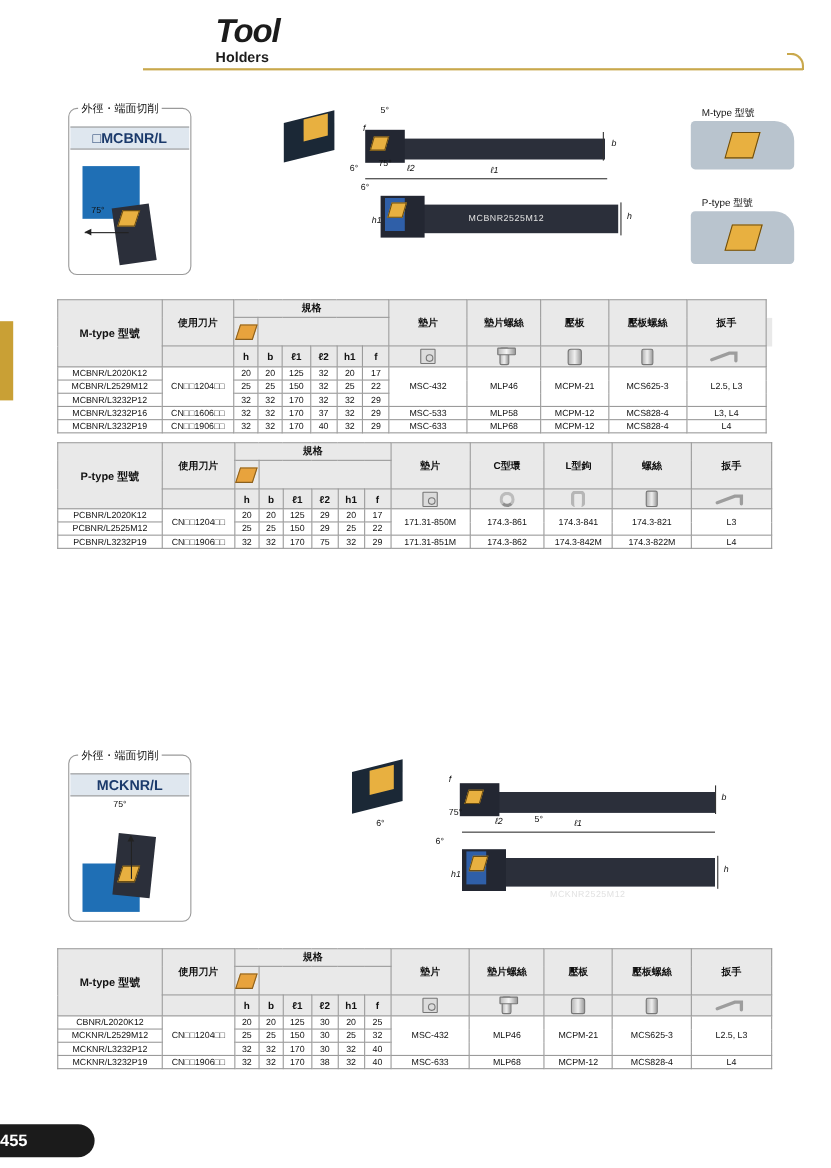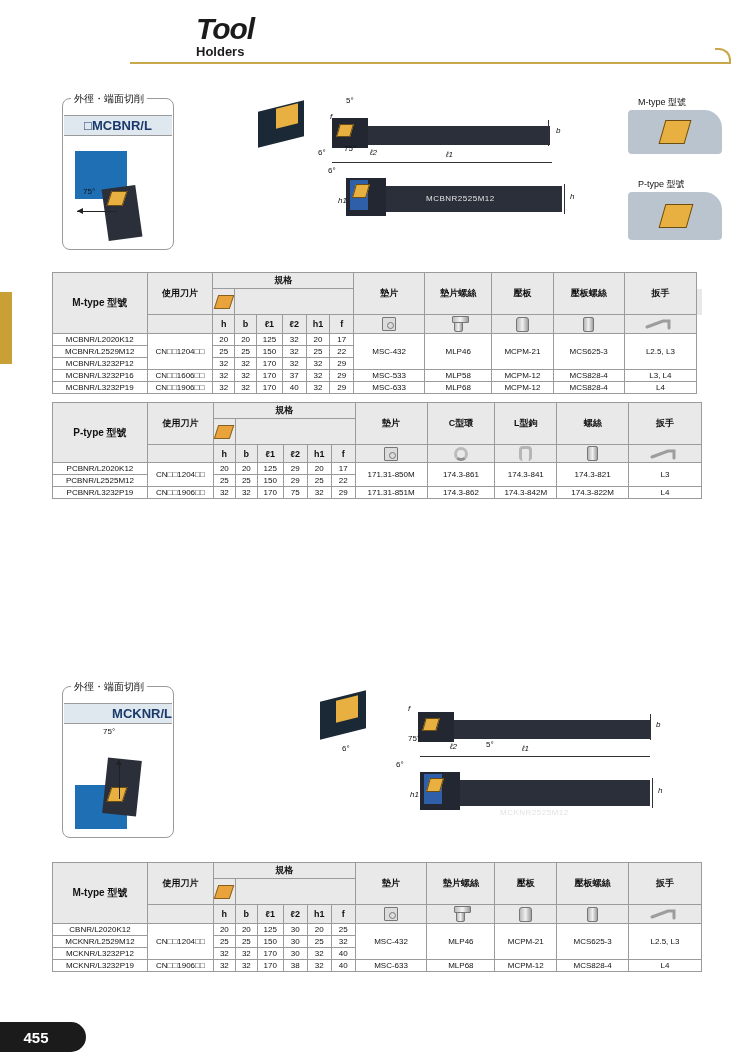--- a/index.html
+++ b/index.html
@@ -146,21 +146,21 @@
   .holder-head { position:absolute; background:#232732; }
   .ins-yellow { position:absolute; background:#e8b040; border:1px solid #6b4d12; }
   .ins-blue { position:absolute; background:#2f5fa8; }
   .dim { position:absolute; background:#333; height:1px; }
   .dimv { position:absolute; background:#333; width:1px; }
 
   .page-num {
     position:absolute; left:0; bottom:10px; width:86px; height:30px;
     background:#1b1b1b; color:#fff; border-radius:0 15px 15px 0;
     font-size:15px; font-weight:bold;
-    display:flex; align-items:center; justify-content:center;
+    display:flex; align-items:center; 
   }
   .page-num span { padding-right:14px; }
 </style>
 </head>
 <body>
 
 <div class="header">
   <div class="header-rule"></div>
   <div class="tool-word">Tool</div>
   <div class="holders-word">Holders</div>
@@ -431,21 +431,21 @@
     <td>174.3-862</td>
     <td>174.3-842M</td>
     <td>174.3-822M</td>
     <td>L4</td>
   </tr>
 </tbody>
   </table>
 
 <div class="diag-box" style="left:62px; top:686px; width:112px; height:152px;">
   <div class="diag-title" style="left:8px; top:-7px;">外徑・端面切削</div>
-  <div class="code-band" style="top:16px;text-align:right;">MCKNR/L</div>
+  <div class="code-band" style="top:16px;">MCKNR/L</div>
   <div style="position:absolute; left:12px; top:52px; width:52px; height:46px; background:#fff;"></div>
   <div style="position:absolute; left:12px; top:98px; width:52px; height:44px; background:#1f6fb5;"></div>
   <div style="position:absolute; left:42px; top:72px; width:34px; height:56px; background:#2b2f3a; transform:rotate(6deg);"></div>
   <div style="position:absolute; left:46px; top:100px; width:16px; height:15px; background:#e8b040; border:1px solid #6b4d12; transform:skewX(-18deg);"></div>
   <div class="lbl" style="left:40px; top:40px;">75°</div>
   <div style="position:absolute; left:56px; top:74px; width:1px; height:38px; background:#222;"></div>
   <div style="position:absolute; left:53px; top:72px; width:0; height:0; border-left:3px solid transparent; border-right:3px solid transparent; border-bottom:6px solid #222;"></div>
 </div>
 
 <div style="position:absolute; left:300px; top:684px; width:400px; height:150px;">

